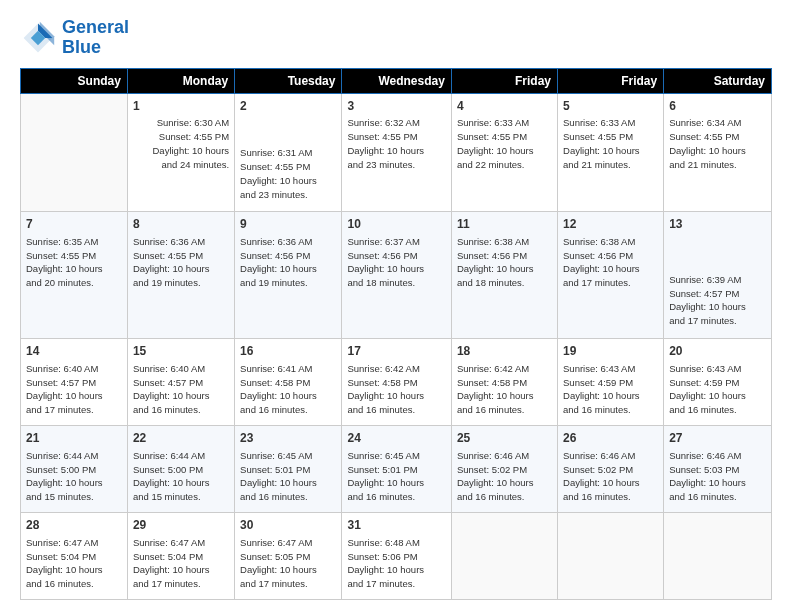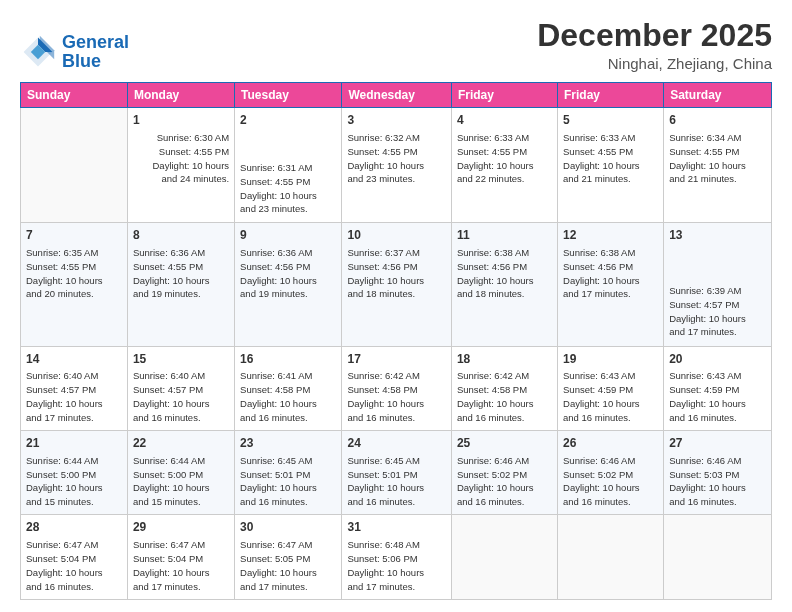--- a/index.html
+++ b/index.html
@@ -54,27 +54,27 @@
       font-size: 15px;
       color: #555;
       margin-top: 2px;
     }
     .calendar-table {
       width: 100%;
       border-collapse: collapse;
       flex: 1;
     }
     .calendar-table th {
-      background: #ec4899;
+      background: #000000;
       color: #fff;
       font-size: 12px;
       font-weight: bold;
       padding: 5px 6px;
       border: 1px solid #1a6ab5;
-      text-align: left;
+      text-align: right;
     }
     .calendar-table td {
       border: 1px solid #ccc;
       vertical-align: top;
       padding: 4px 5px;
       width: 113px;
       font-size: 10px;
       color: #333;
       background: #fff;
       line-height: 1.4;
@@ -111,24 +111,20 @@
         <polygon points="20,4 36,20 20,36 4,20" fill="#1a6ab5" opacity="0.15"></polygon>
         <polygon points="22,2 38,18 38,28 22,12" fill="#1a6ab5" opacity="0.5"></polygon>
         <polygon points="20,4 36,20 28,20 20,12" fill="#1a6ab5"></polygon>
         <polygon points="20,12 28,20 20,28 12,20" fill="#4a9fd4"></polygon>
       </svg>
       <div class="logo-text">
         <div><span>General</span></div>
         <div style="color:#1a6ab5;">Blue</div>
       </div>
     </div>
-    <div class="title-block">
-      <div class="calendar-title">December 2025</div>
-      <div class="calendar-subtitle">Ninghai, Zhejiang, China</div>
-    </div>
   </div>
 
   <table class="calendar-table">
     <thead>
       <tr>
 
       <th>Sunday</th>
           <th>Monday</th>
           <th>Tuesday</th>
           <th>Wednesday</th>

